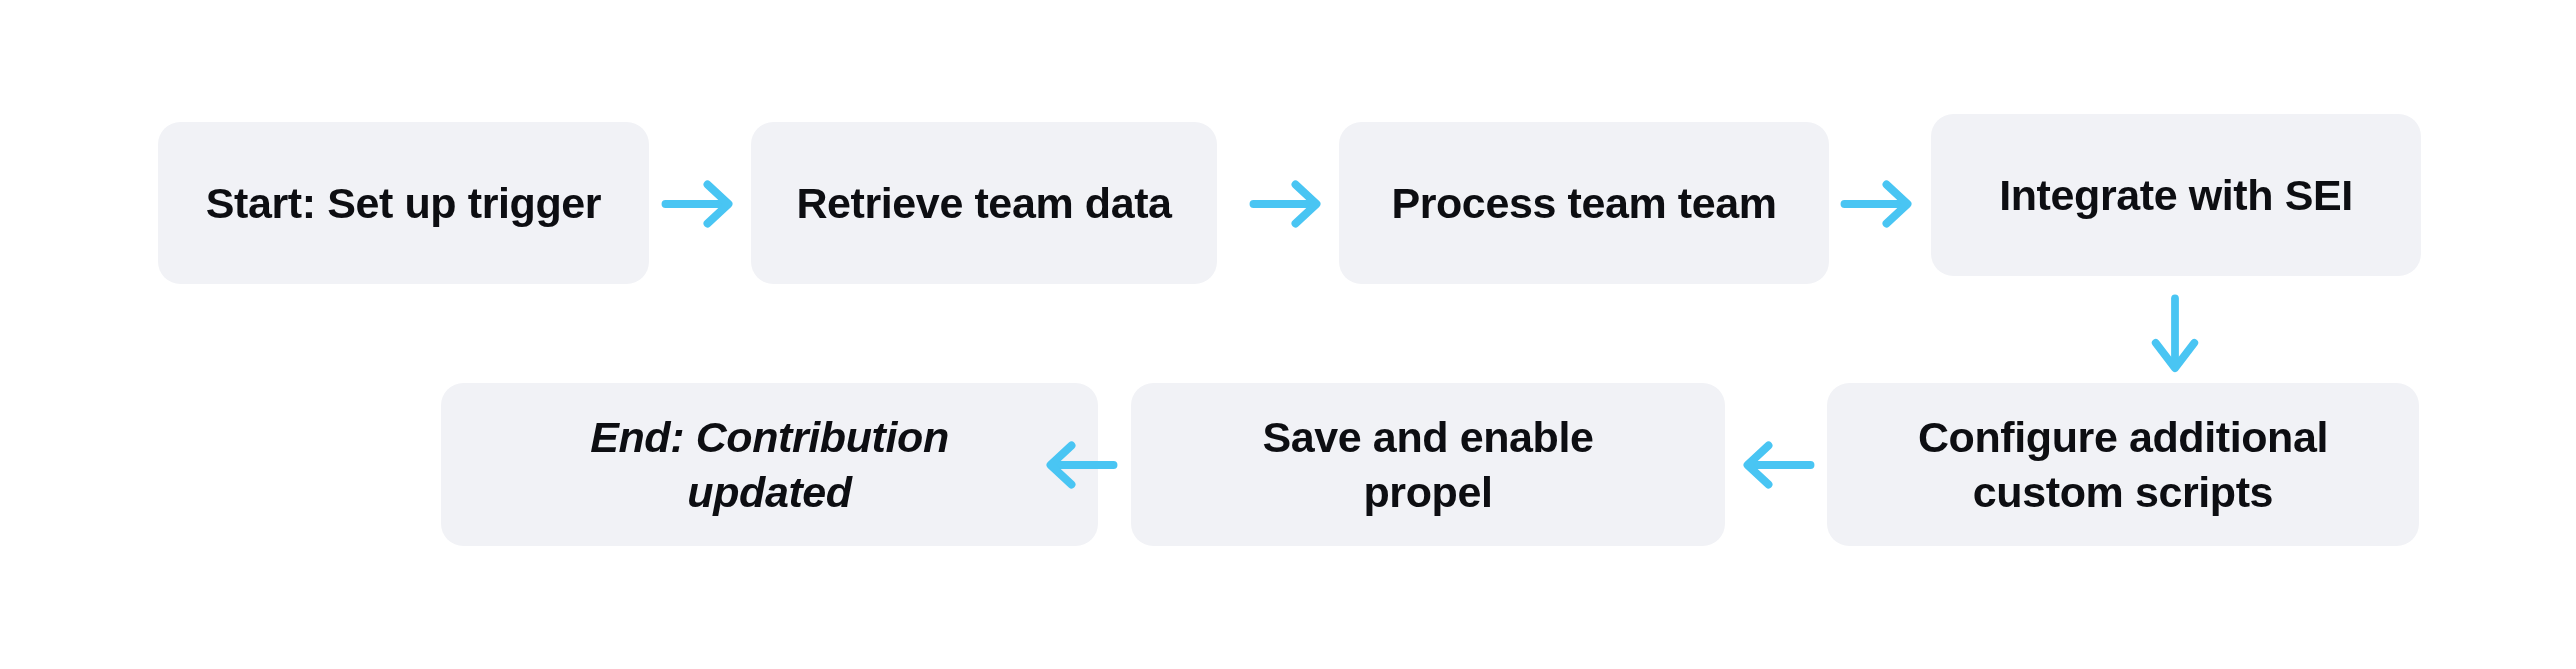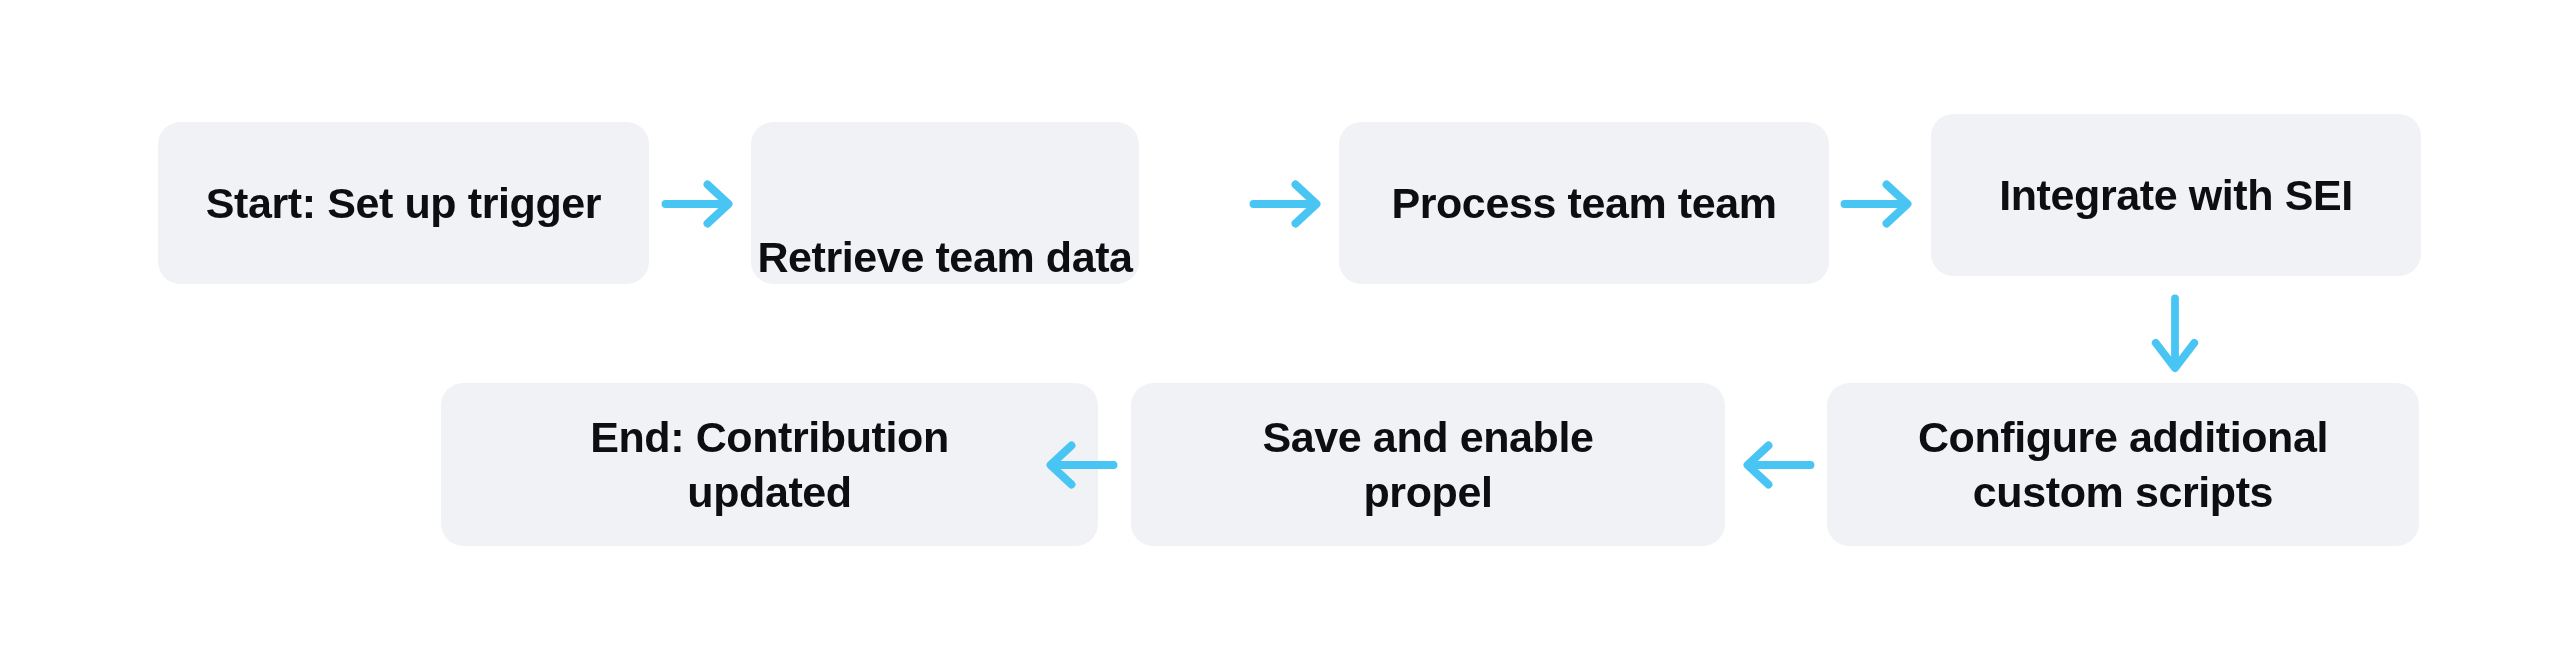--- a/index.html
+++ b/index.html
@@ -36,24 +36,24 @@
     font-weight: 700;
     letter-spacing: -0.4px;
     line-height: 1.26;
     text-align: center;
   }
   .row1 .label { white-space: nowrap; }
   .row2 .label { max-width: 447px; }
 
   
   .n1 { left: 158px;  top: 122px; width: 491px; height: 162px; }
-  .n2 { left: 751px; top: 122px; width: 388px; height: 162px; align-items: flex-end; }
+  .n2 { left: 751px; top: 122px; width: 466px; height: 162px; }
   .n3 { left: 1339px; top: 122px; width: 490px; height: 162px; }
   .n4 { left: 1931px; top: 114px; width: 490px; height: 162px; }
-  .n5 { left: 441px;  top: 383px; width: 657px; height: 163px; }
+  .n5 { left: 441px;  top: 383px; width: 657px; height: 163px; font-style: italic; }
   .n6 { left: 1131px; top: 383px; width: 594px; height: 163px; }
   .n7 { left: 1827px; top: 383px; width: 592px; height: 163px; }
 
   .arrow {
     position: absolute;
     color: var(--arrow-color);
   }
   .arrow svg { display: block; width: 100%; height: 100%; }
   .arrow.h { width: 78px; height: 54px; }
   .arrow.v { width: 54px;  height: 83px; }

